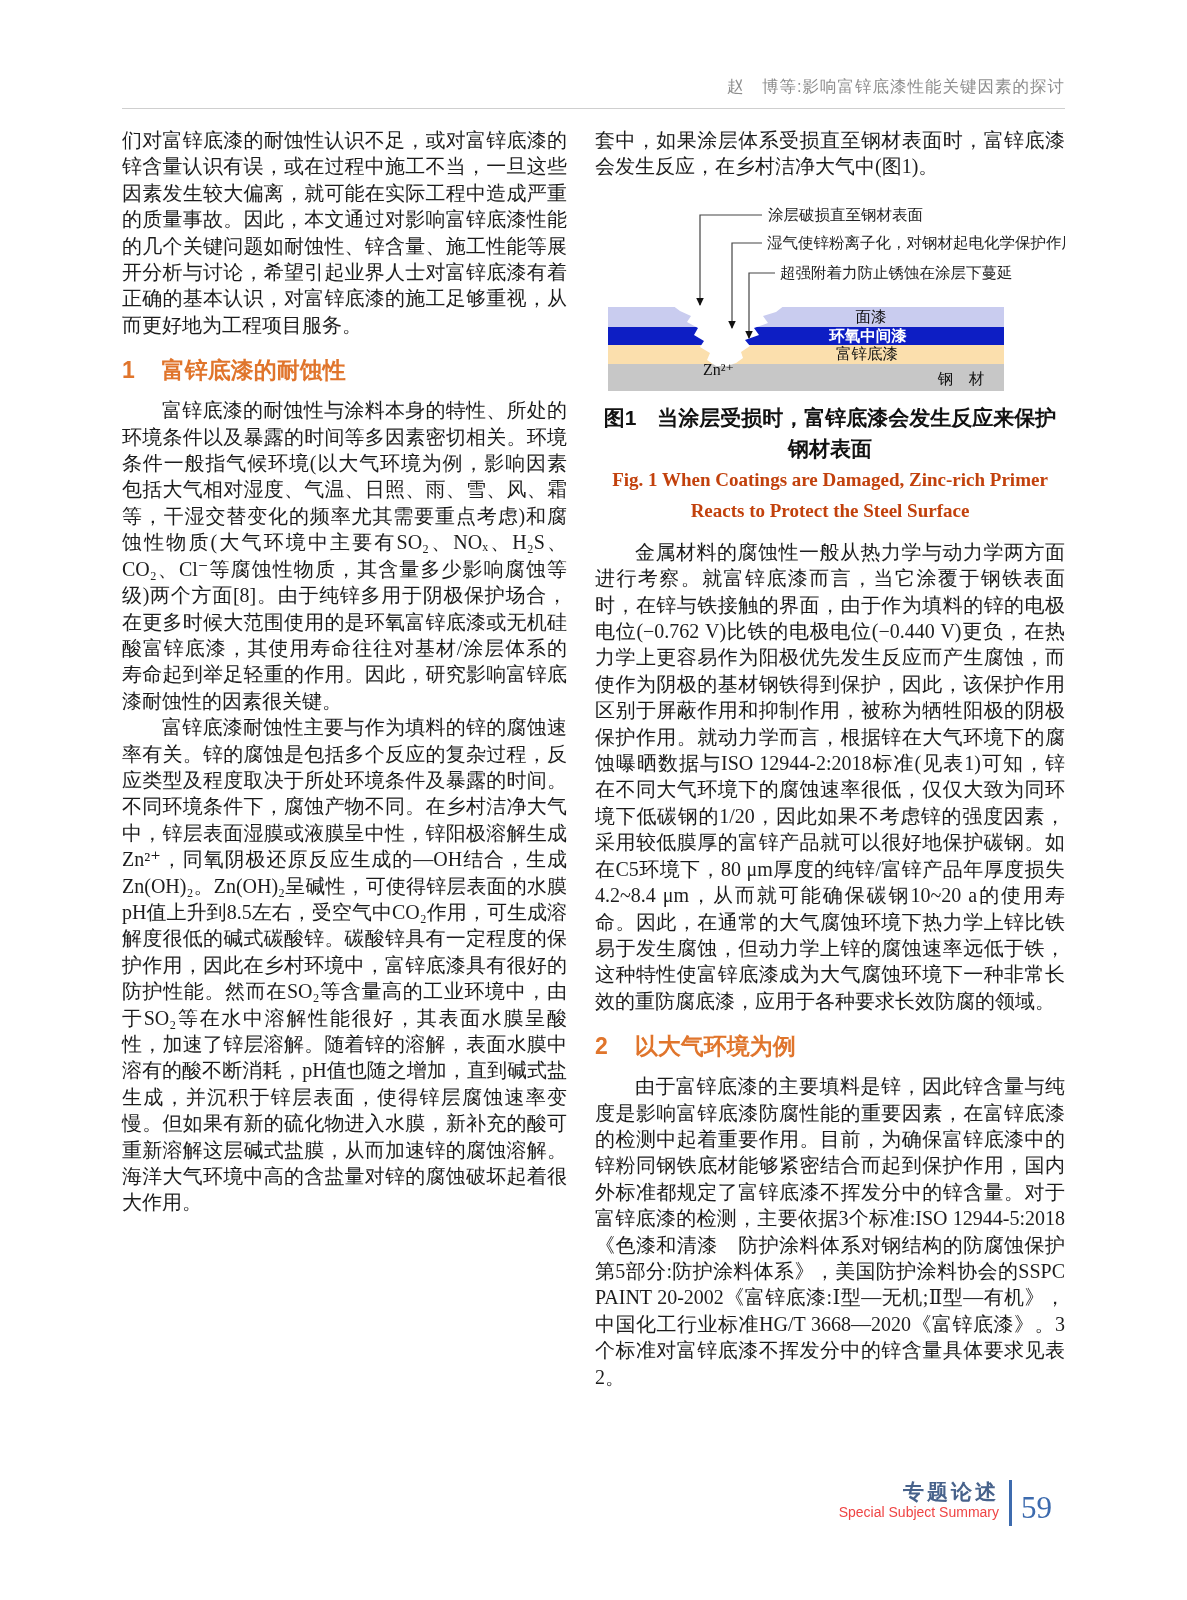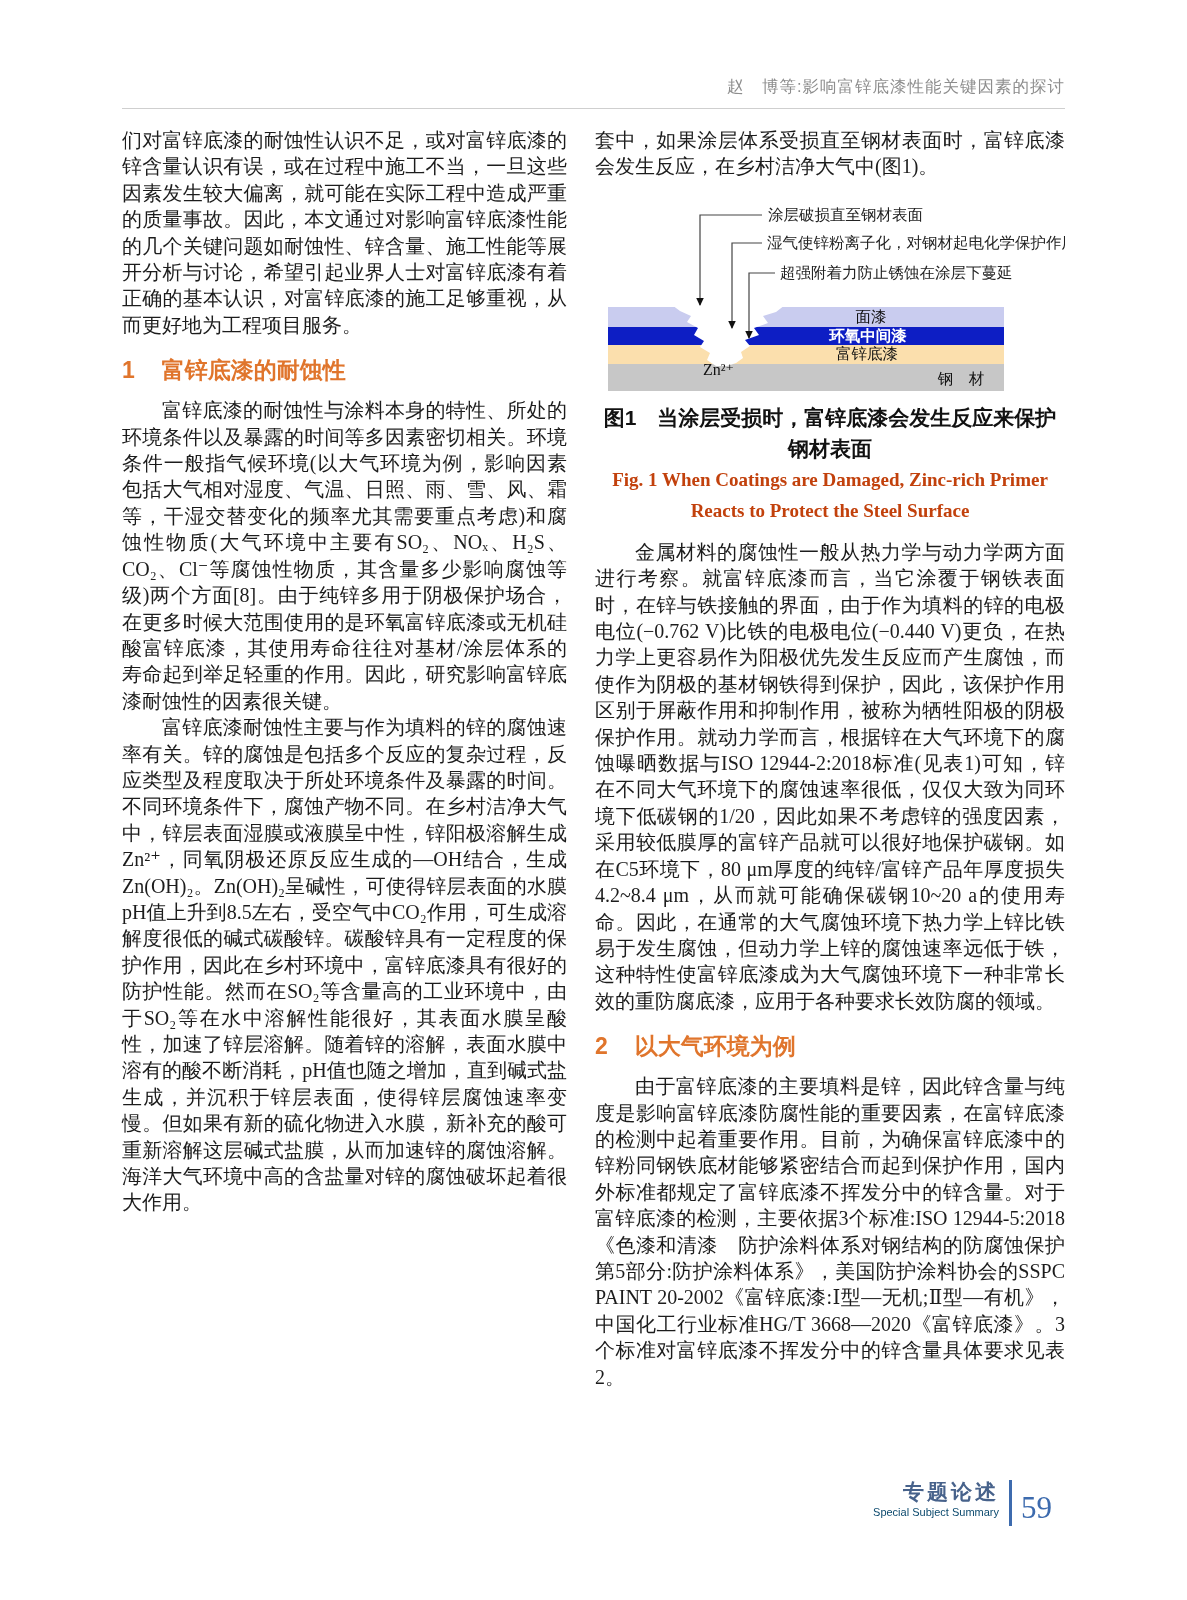--- a/index.html
+++ b/index.html
@@ -41,21 +41,21 @@
   }
   .cap-en{font-family:"Liberation Serif","DejaVu Serif",serif;font-weight:bold;
     font-size:19px;text-align:center;line-height:31px;color:#c2410c;}
   .cap-en span{display:block;}
   
   .footer{position:absolute;top:1480px;right:135px;display:flex;align-items:flex-start;}
   .footer-labels{text-align:right;margin-right:10px;}
   .footer-cn{font-family:"Liberation Sans","DejaVu Sans",sans-serif;font-weight:bold;
     font-size:21px;color:#47628B;letter-spacing:3px;line-height:24px;}
   .footer-en{font-family:"Liberation Sans","DejaVu Sans",sans-serif;
-    font-size:11px;color:#0c4a6e;line-height:16px;}
+    font-size:14px;color:#ef4444;line-height:16px;}
   .footer-bar{width:3px;height:46px;background:#3D6BAE;margin-right:9px;}
   .footer-page{font-size:31px;color:#3D6BAE;font-family:"Liberation Serif","DejaVu Serif",serif;
     padding-top:10px;}
 </style>
 </head>
 <body>
 
 <div class="page">
 
   <div class="running-head">赵　博等:影响富锌底漆性能关键因素的探讨</div>

